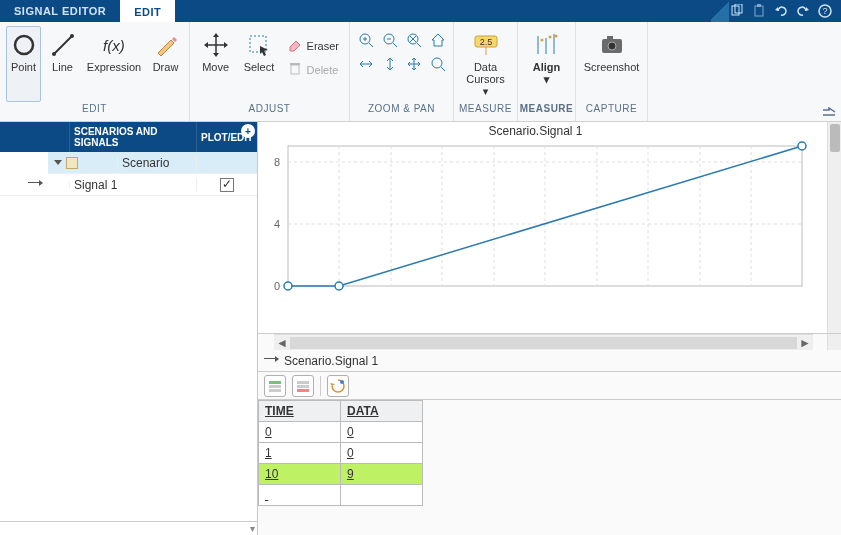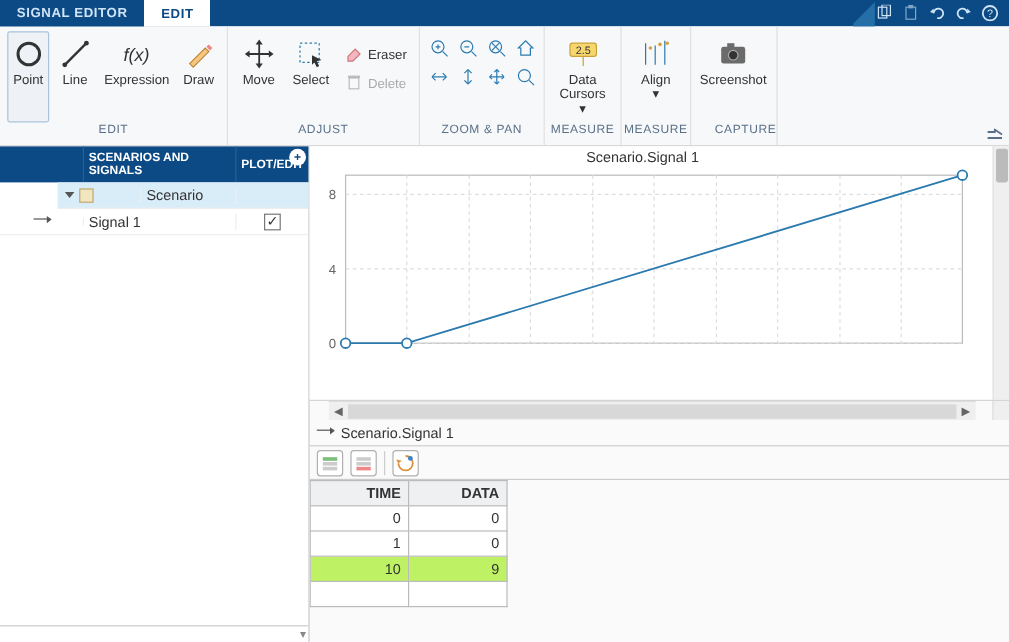--- a/index.html
+++ b/index.html
@@ -69,21 +69,21 @@
 
 .signal-header { height:22px; display:flex; align-items:center; padding-left:6px; gap:6px; border-bottom:1px solid #ccc; font-size:12px; }
 .signal-header .sig-icon { width:14px; height:6px; border-top:1px solid #555; position:relative; }
 .signal-header .sig-icon::after { content:""; position:absolute; right:-1px; top:-3px; width:0;height:0;border-left:4px solid #555;border-top:3px solid transparent;border-bottom:3px solid transparent;}
 
 .editor-toolbar { height:28px; display:flex; align-items:center; padding: 0 6px; gap:6px; border-bottom:1px solid #ccc; }
 .edbtn { width:22px; height:22px; border:1px solid #b0b0b0; border-radius:3px; background:#fff; display:flex; align-items:center; justify-content:center; cursor:pointer; }
 .type-label { margin-left:auto; border:1px solid #888; padding:2px 6px; min-width:120px; font-size:12px; background:#fff; }
 
 .data-table { border-collapse:collapse; margin: 0; font-size:12px; table-layout:fixed; }
-.data-table th, .data-table td { border:1px solid #bbb; padding:3px 6px; text-align:right; height:20px; background:#fff; }
+.data-table th, .data-table td { border:1px solid #bbb; padding:3px 6px; text-align:left; height:20px; background:#fff;text-decoration:underline; }
 .data-table th { background:#eef0f2; font-weight:700; }
 .data-table tr.sel td { background:#bef264;margin-top:10px; }
 .table-wrap { padding: 0; flex:1; overflow:auto; }
 
 svg { display:block; }
 </style>
 </head>
 <body>
 
 <div class="topbar">
@@ -277,40 +277,40 @@
               <text x="13" y="11" text-anchor="middle" font-size="9" fill="#333">2.5</text>
               <line x1="13" y1="13" x2="13" y2="21" stroke="#caa23a"></line>
             </svg>
         </div>
         <div class="lbl"><span>Data</span><br><span>Cursors</span> ▾</div>
       </div>
     </div>
     <div class="ribbon-label">MEASURE</div>
   </div>
 
-  <div class="ribbon-group" style="width:58px;">
+  <div class="ribbon-group" style="width:58px;font-weight:bold;">
     <div class="ribbon-row" style="justify-content:center;">
       <div class="rbtn">
         <div class="icon">
             <svg width="26" height="26">
               <line x1="4" y1="4" x2="4" y2="22" stroke="#2a7ab0"></line>
               <line x1="12" y1="6" x2="12" y2="22" stroke="#2a7ab0"></line>
               <line x1="20" y1="2" x2="20" y2="22" stroke="#2a7ab0"></line>
               <circle cx="8" cy="8" r="1.5" fill="#d9a13b"></circle>
               <circle cx="16" cy="5" r="1.5" fill="#d9a13b"></circle>
               <circle cx="22" cy="4" r="1.5" fill="#d9a13b"></circle>
             </svg>
           </div>
         <div class="lbl"><span>Align</span><br>▾</div>
       </div>
     </div>
     <div class="ribbon-label">MEASURE</div>
   </div>
 
-  <div class="ribbon-group" style="width:72px;align-items:flex-end;">
+  <div class="ribbon-group" style="width:72px;">
     <div class="ribbon-row" style="justify-content:center;">
       <div class="rbtn wide">
         <div class="icon">
             <svg width="26" height="26">
               <rect x="3" y="7" width="20" height="14" rx="2" fill="#6b6b6b"></rect>
               <circle cx="13" cy="14" r="4" fill="#333" stroke="#aaa"></circle>
               <rect x="8" y="4" width="6" height="4" fill="#6b6b6b"></rect>
             </svg>
           </div>
         <div class="lbl">Screenshot</div>

